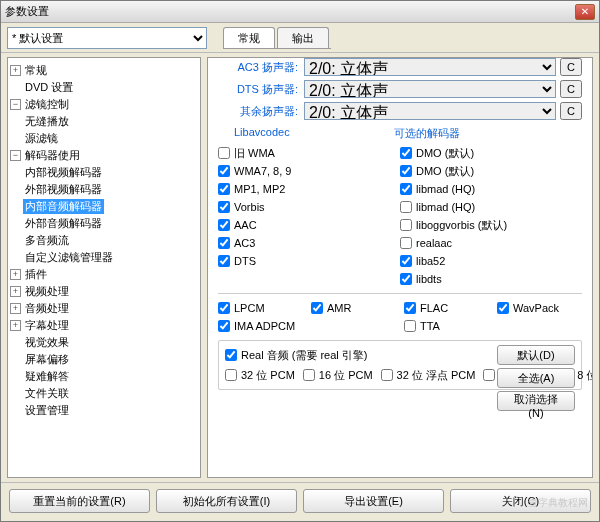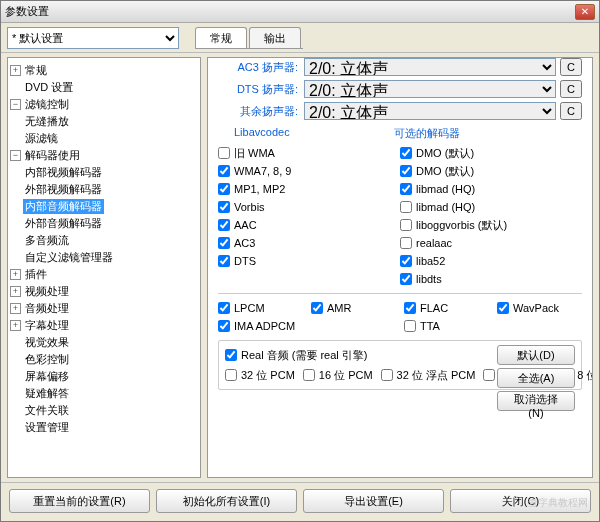--- a/index.html
+++ b/index.html
@@ -2,21 +2,21 @@
 <html><head>
 <meta charset="utf-8">
 <style>
 * { box-sizing: border-box; margin: 0; padding: 0; }
 body { font-family: "Microsoft YaHei", SimSun, Arial, sans-serif; font-size: 11px; background: #f0f0f0; }
 .window { width: 600px; height: 522px; background: #ece9d8; border: 1px solid #7a7a7a; display: flex; flex-direction: column; }
 .titlebar { height: 22px; background: linear-gradient(to bottom, #f5f5f5, #d8d8d8); display: flex; align-items: center; padding: 0 4px; border-bottom: 1px solid #aaa; }
 .titlebar-title { flex: 1; font-size: 11px; }
 .titlebar-close { width: 20px; height: 16px; background: linear-gradient(to bottom, #e67970, #c0392b); color: #fff; text-align: center; line-height: 14px; font-size: 10px; border: 1px solid #963; border-radius: 2px; cursor: pointer; }
 .toolbar { height: 30px; padding: 3px 6px; display: flex; align-items: center; gap: 6px; border-bottom: 1px solid #bbb; }
-.profile-select { width: 172px; height: 22px; font-size: 11px; background: #fff; border: 1px solid #7f9db9; }
+.profile-select { width: 200px; height: 22px; font-size: 11px; background: #fff; border: 1px solid #7f9db9; }
 .tabbar { display: inline-flex; margin-left: 10px; height: 22px; border-bottom: 1px solid #999; }
 .tab { padding: 3px 14px; border: 1px solid #999; border-bottom: none; background: #f4f4f4; margin-right: 2px; border-radius: 3px 3px 0 0; cursor: pointer; }
 .tab.active { background: #fff; }
 .body { flex: 1; display: flex; padding: 4px 6px 4px 6px; gap: 6px; overflow: hidden; }
 .tree { width: 194px; border: 1px solid #999; background: #fff; overflow: auto; padding: 4px 2px; }
 .tree ul { list-style: none; padding-left: 0; }
 .tree .node { display: flex; align-items: center; gap: 2px; padding: 1px 0; white-space: nowrap; cursor: pointer; }
 .tree .toggler { width: 11px; height: 11px; border: 1px solid #8d8d8d; text-align: center; line-height: 9px; font-size: 9px; color: #555; background: #fff; }
 .tree .spacer { width: 11px; display: inline-block; }
 .tree .node-label { padding: 0 2px; }
@@ -128,24 +128,20 @@
           <li class="node lvl0">
             <span class="toggler">+</span>
             <span class="node-label">字幕处理</span>
           </li>
           <li class="node lvl0">
             <span class="spacer"></span>
             <span class="node-label">视觉效果</span>
           </li>
           <li class="node lvl0">
             <span class="spacer"></span>
-            <span class="node-label">色彩控制</span>
-          </li>
-          <li class="node lvl0">
-            <span class="spacer"></span>
             <span class="node-label">屏幕偏移</span>
           </li>
           <li class="node lvl0">
             <span class="spacer"></span>
             <span class="node-label">疑难解答</span>
           </li>
           <li class="node lvl0">
             <span class="spacer"></span>
             <span class="node-label">文件关联</span>
           </li>

